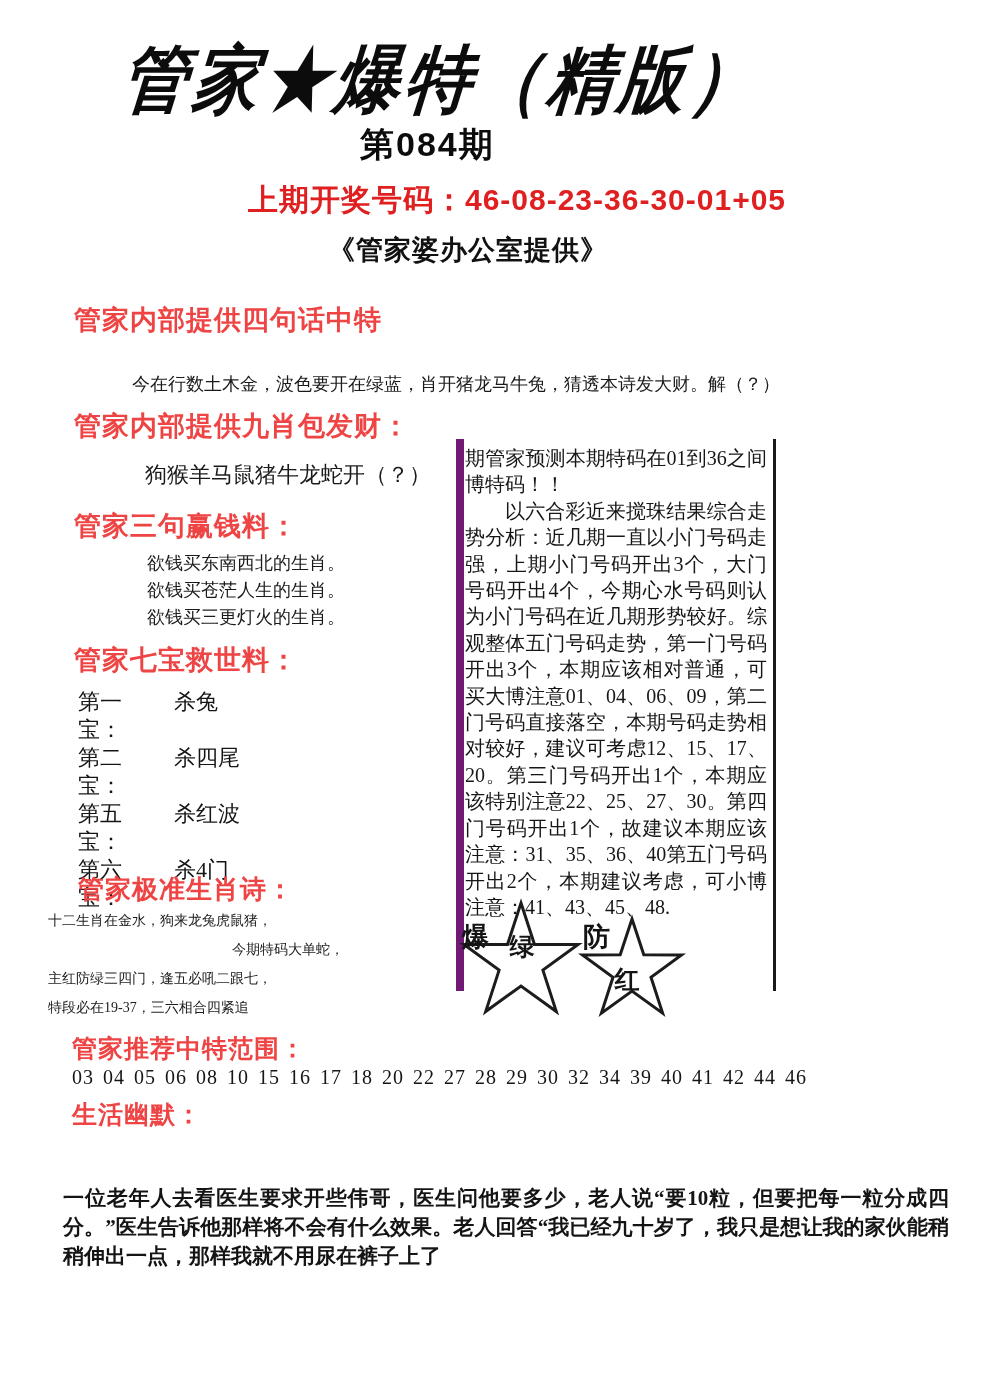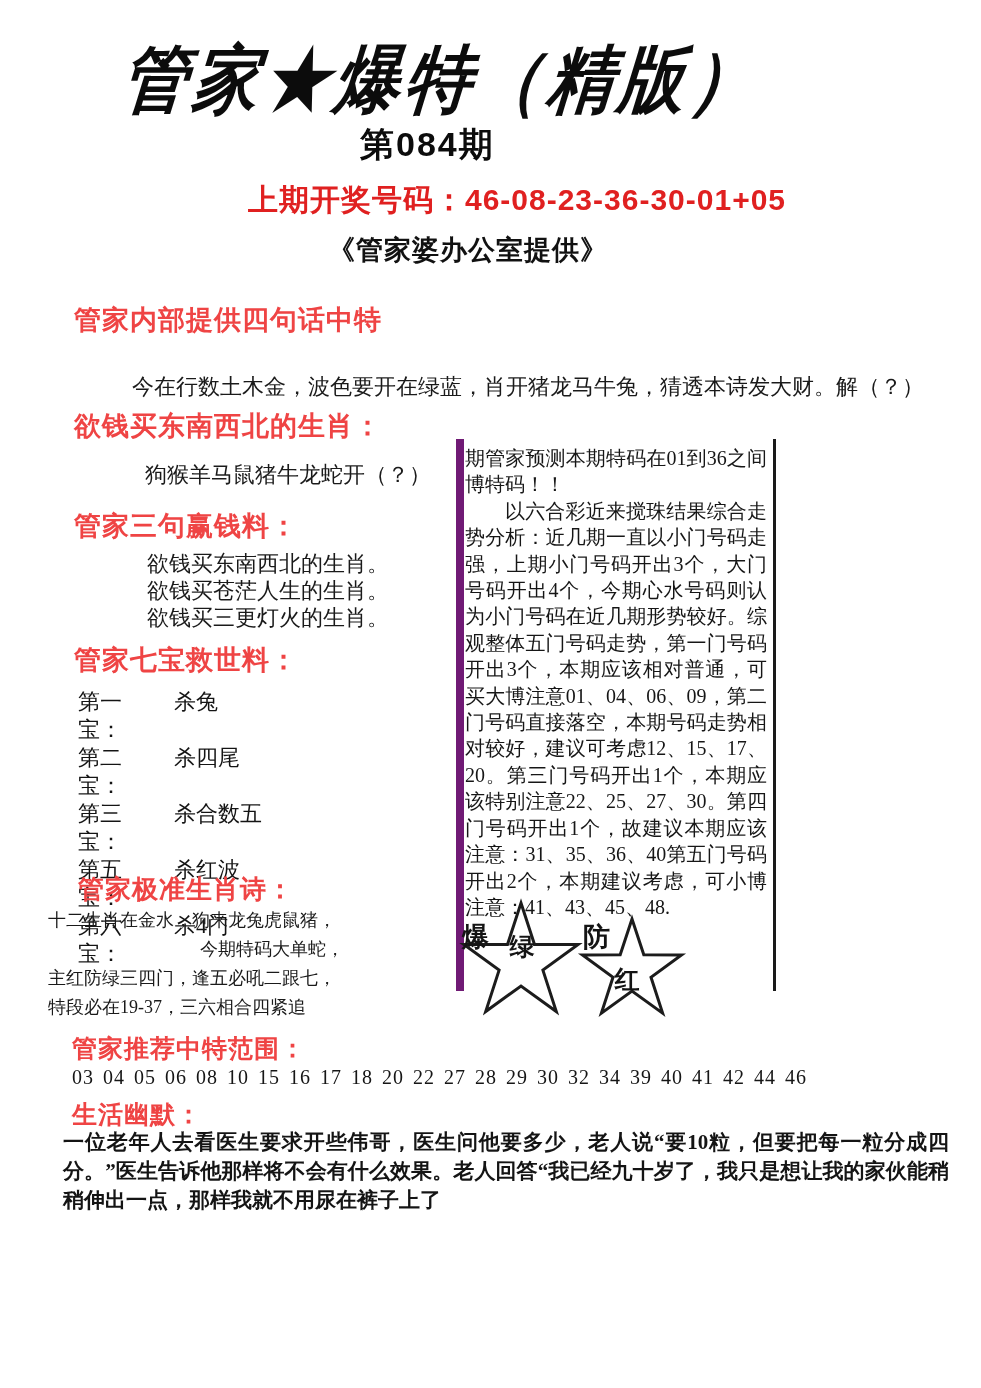--- a/index.html
+++ b/index.html
@@ -31,35 +31,35 @@
   .provider{
     left:0;top:232px;width:936px;text-align:center;
     font-size:27px;font-weight:600;letter-spacing:1px;color:#111;
   }
   
   .sec-h{
     font-family:"Liberation Sans","DejaVu Sans",sans-serif;
     font-weight:900;font-size:27px;letter-spacing:1px;color:#ef4444;
     white-space:nowrap;
   }
-  .body-line{font-size:22px;color:#1a1a1a;white-space:nowrap;}
+  .body-line{font-size:18px;color:#1a1a1a;white-space:nowrap;}
   
   .four-header{left:74px;top:302px;}
   .four-line{left:132px;top:372px;}
   .nine-header{left:74px;top:408px;}
   .nine-line{left:145px;top:460px;font-size:22px;text-align:right;}
   .three-header{left:74px;top:508px;}
   .three-lines{left:147px;top:550px;font-size:17px;line-height:27px;text-align:center;}
   .seven-header{left:74px;top:642px;}
   .seven-list{left:78px;top:688px;font-size:22px;line-height:28px;}
   .seven-row{display:flex;}
   .seven-label{width:82px;}
   .seven-value{margin-left:14px;white-space:nowrap;}
   .poem-header{left:78px;top:872px;font-size:26px;}
-  .poem{left:48px;top:906px;width:296px;font-size:18px;line-height:29px;color:#1a1a1a;}
+  .poem{left:48px;top:906px;width:296px;font-size:14px;line-height:29px;color:#1a1a1a;}
   .poem .r{text-align:right;}
   
   .pred-box{
     left:456px;top:439px;width:320px;height:552px;
     border-left:8px solid #701a75;border-right:3px solid #1a1a1a;
     box-sizing:border-box;padding:6px 6px 0 1px;font-family:Liberation Serif, serif;
   }
   .pred-box p{
     margin:0;font-size:20px;line-height:26.4px;text-align:justify;
     color:#161616;
@@ -74,59 +74,55 @@
   }
   
   .recommend-header{left:72px;top:1032px;font-size:25px;}
   .recommend-numbers{
     left:72px;top:1066px;width:700px;
     font-size:20px;letter-spacing:1px;word-spacing:3px;color:#161616;
     white-space:nowrap;
   }
   .humor-header{left:72px;top:1098px;font-size:25px;}
   .humor-text{
-    left:63px;top:1128px;width:886px;
+    left:63px;top:1184px;width:886px;
     font-size:21px;font-weight:700;line-height:29px;text-align:justify;
     color:#141414;
   }
 </style>
 </head>
 <body>
 
 <div class="abs main-title">管家★爆特（精版）</div>
 <div class="abs issue">第084期</div>
 <div class="abs last-draw">上期开奖号码：46-08-23-36-30-01+05</div>
 <div class="abs provider">《管家婆办公室提供》</div>
 
 <div class="abs sec-h four-header">管家内部提供四句话中特</div>
 <div class="abs body-line four-line">今在行数土木金，波色要开在绿蓝，肖开猪龙马牛兔，猜透本诗发大财。解（？）</div>
 
-<div class="abs sec-h nine-header">欲钱买东南西北的生肖：</div>
+<div class="abs sec-h nine-header">管家内部提供九肖包发财：</div>
 <div class="abs body-line nine-line">狗猴羊马鼠猪牛龙蛇开（？）</div>
 
 <div class="abs sec-h three-header">管家三句赢钱料：</div>
 <div class="abs three-lines">
   <div class="body-line" style="position:static">欲钱买东南西北的生肖。</div>
   <div class="body-line" style="position:static">欲钱买苍茫人生的生肖。</div>
   <div class="body-line" style="position:static">欲钱买三更灯火的生肖。</div>
 </div>
 
 <div class="abs sec-h seven-header">管家七宝救世料：</div>
 <div class="abs seven-list">
   <div class="seven-row">
     <span class="seven-label">第一宝：</span>
     <span class="seven-value">杀兔</span>
   </div>
   <div class="seven-row">
     <span class="seven-label">第二宝：</span>
     <span class="seven-value">杀四尾</span>
-  </div>
-  <div class="seven-row">
-    <span class="seven-label">第三宝：</span>
-    <span class="seven-value">杀合数五</span>
   </div>
   <div class="seven-row">
     <span class="seven-label">第五宝：</span>
     <span class="seven-value">杀红波</span>
   </div>
   <div class="seven-row">
     <span class="seven-label">第六宝：</span>
     <span class="seven-value">杀4门</span>
   </div>
 </div>

